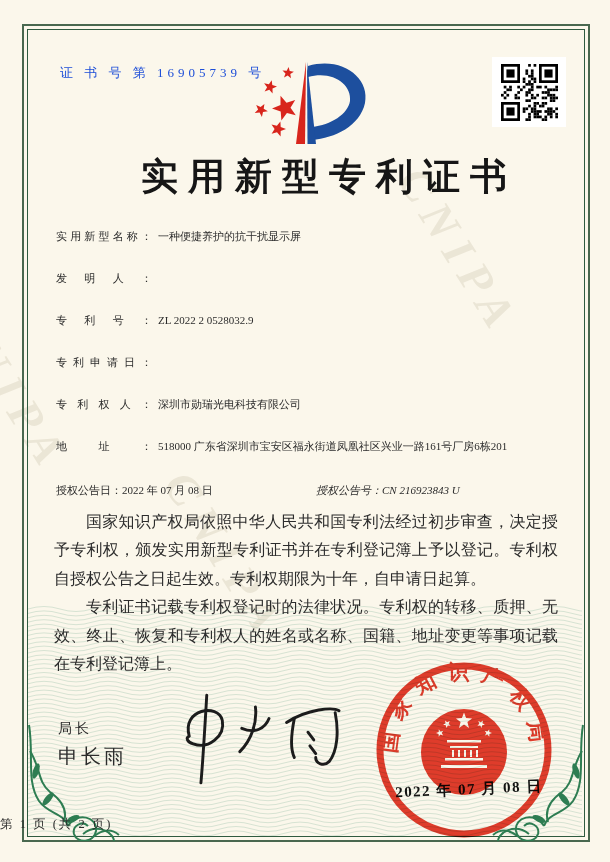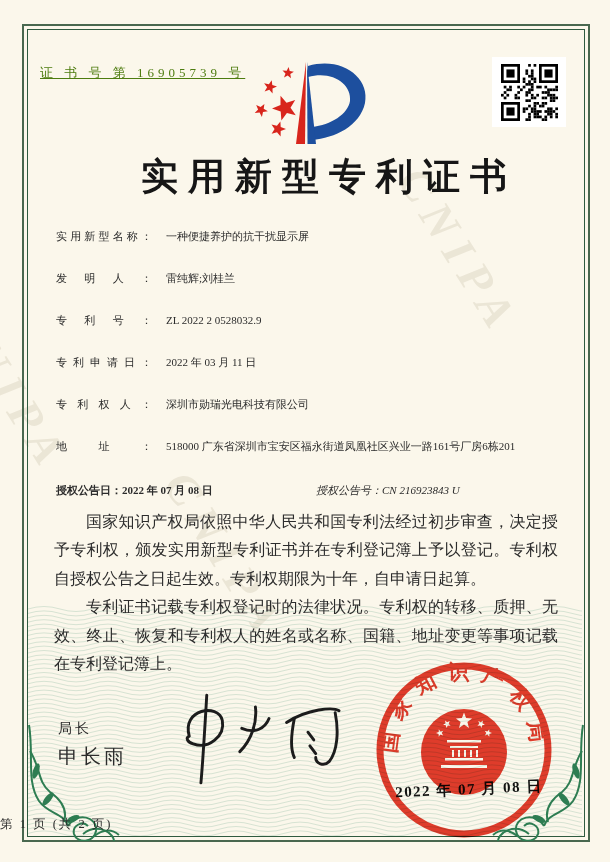--- a/index.html
+++ b/index.html
@@ -17,33 +17,33 @@
   
   #waves-svg { position:absolute; left:28px; top:606px; width:554px; height:230px; z-index:0; }
   #waves-svg path { fill:none; stroke:#d7e3d3; stroke-width:1; }
   
   .wm { position:absolute; z-index:0; font-size:46px; font-weight:bold; font-style:italic;
     letter-spacing:10px; color:rgba(140,125,95,0.14); transform-origin:left top; white-space:nowrap; }
   .wm1 { left:432px; top:158px; transform:rotate(58deg); }
   .wm2 { left:-18px; top:295px; transform:rotate(58deg); }
   .wm3 { left:198px; top:462px; transform:rotate(58deg); }
   
-  .cert-no { position:absolute; left:40px; top:64px; font-size:13px; letter-spacing:4px; color:#4d7c0f; z-index:2;text-decoration:underline; }
+  .cert-no { position:absolute; left:60px; top:64px; font-size:13px; letter-spacing:4px; color:#1d4ed8; z-index:2; }
   .logo { position:absolute; left:236px; top:56px; width:140px; height:94px; z-index:2; }
   .qr-box { position:absolute; left:492px; top:57px; width:74px; height:70px; background:#ffffff;
     display:flex; align-items:center; justify-content:center; z-index:2; }
   .title { position:absolute; left:0; top:152px; width:100%; text-align:center;
     font-size:37px; font-weight:bold; letter-spacing:10px; color:#161616; z-index:2;margin-left:24px; }
   
   .fields { position:absolute; left:56px; top:226px; width:500px; z-index:2; font-size:11px; }
   .f-row { display:flex; margin-bottom:22px; line-height:20px; }
   .f-label { flex:0 0 96px; text-align:justify; text-align-last:justify; color:#2c2c2c; }
-  .f-value { flex:1; margin-left:14px; }
+  .f-value { flex:1; margin-left:6px; }
   .grant-row { display:flex; line-height:20px; margin-top:24px; }
-  .grant-left { display:flex; width:260px;font-weight:bold; }
+  .grant-left { display:flex; width:260px; }
   .grant-right { display:flex;font-style:italic; }
   
   .paras { position:absolute; left:54px; top:508px; width:504px; z-index:2;
     font-size:16px; line-height:1.78; text-align:justify; }
   .paras p { margin:0; text-indent:2em; }
   
   .officials { position:absolute; left:58px; top:720px; z-index:2; }
   .off-title { font-size:14px; letter-spacing:3px; margin-bottom:5px; }
   .off-name { font-size:20px; letter-spacing:3px; }
   #sig-svg { position:absolute; left:162px; top:688px; width:180px; height:102px; z-index:2; }
@@ -290,29 +290,27 @@
 
   <div class="title">实用新型专利证书</div>
 
   <div class="fields">
     <div class="f-row">
       <span class="f-label">实用新型名称：</span>
       <span class="f-value">一种便捷养护的抗干扰显示屏</span>
     </div>
     <div class="f-row">
       <span class="f-label">发明人：</span>
-      <span class="f-value">雷纯辉;刘桂兰</span>
     </div>
     <div class="f-row">
       <span class="f-label">专利号：</span>
       <span class="f-value">ZL 2022 2 0528032.9</span>
     </div>
     <div class="f-row">
       <span class="f-label">专利申请日：</span>
-      <span class="f-value">2022 年 03 月 11 日</span>
     </div>
     <div class="f-row">
       <span class="f-label">专利权人：</span>
       <span class="f-value">深圳市勋瑞光电科技有限公司</span>
     </div>
     <div class="f-row">
       <span class="f-label">地址：</span>
       <span class="f-value">518000 广东省深圳市宝安区福永街道凤凰社区兴业一路161号厂房6栋201</span>
     </div>
     <div class="grant-row">

